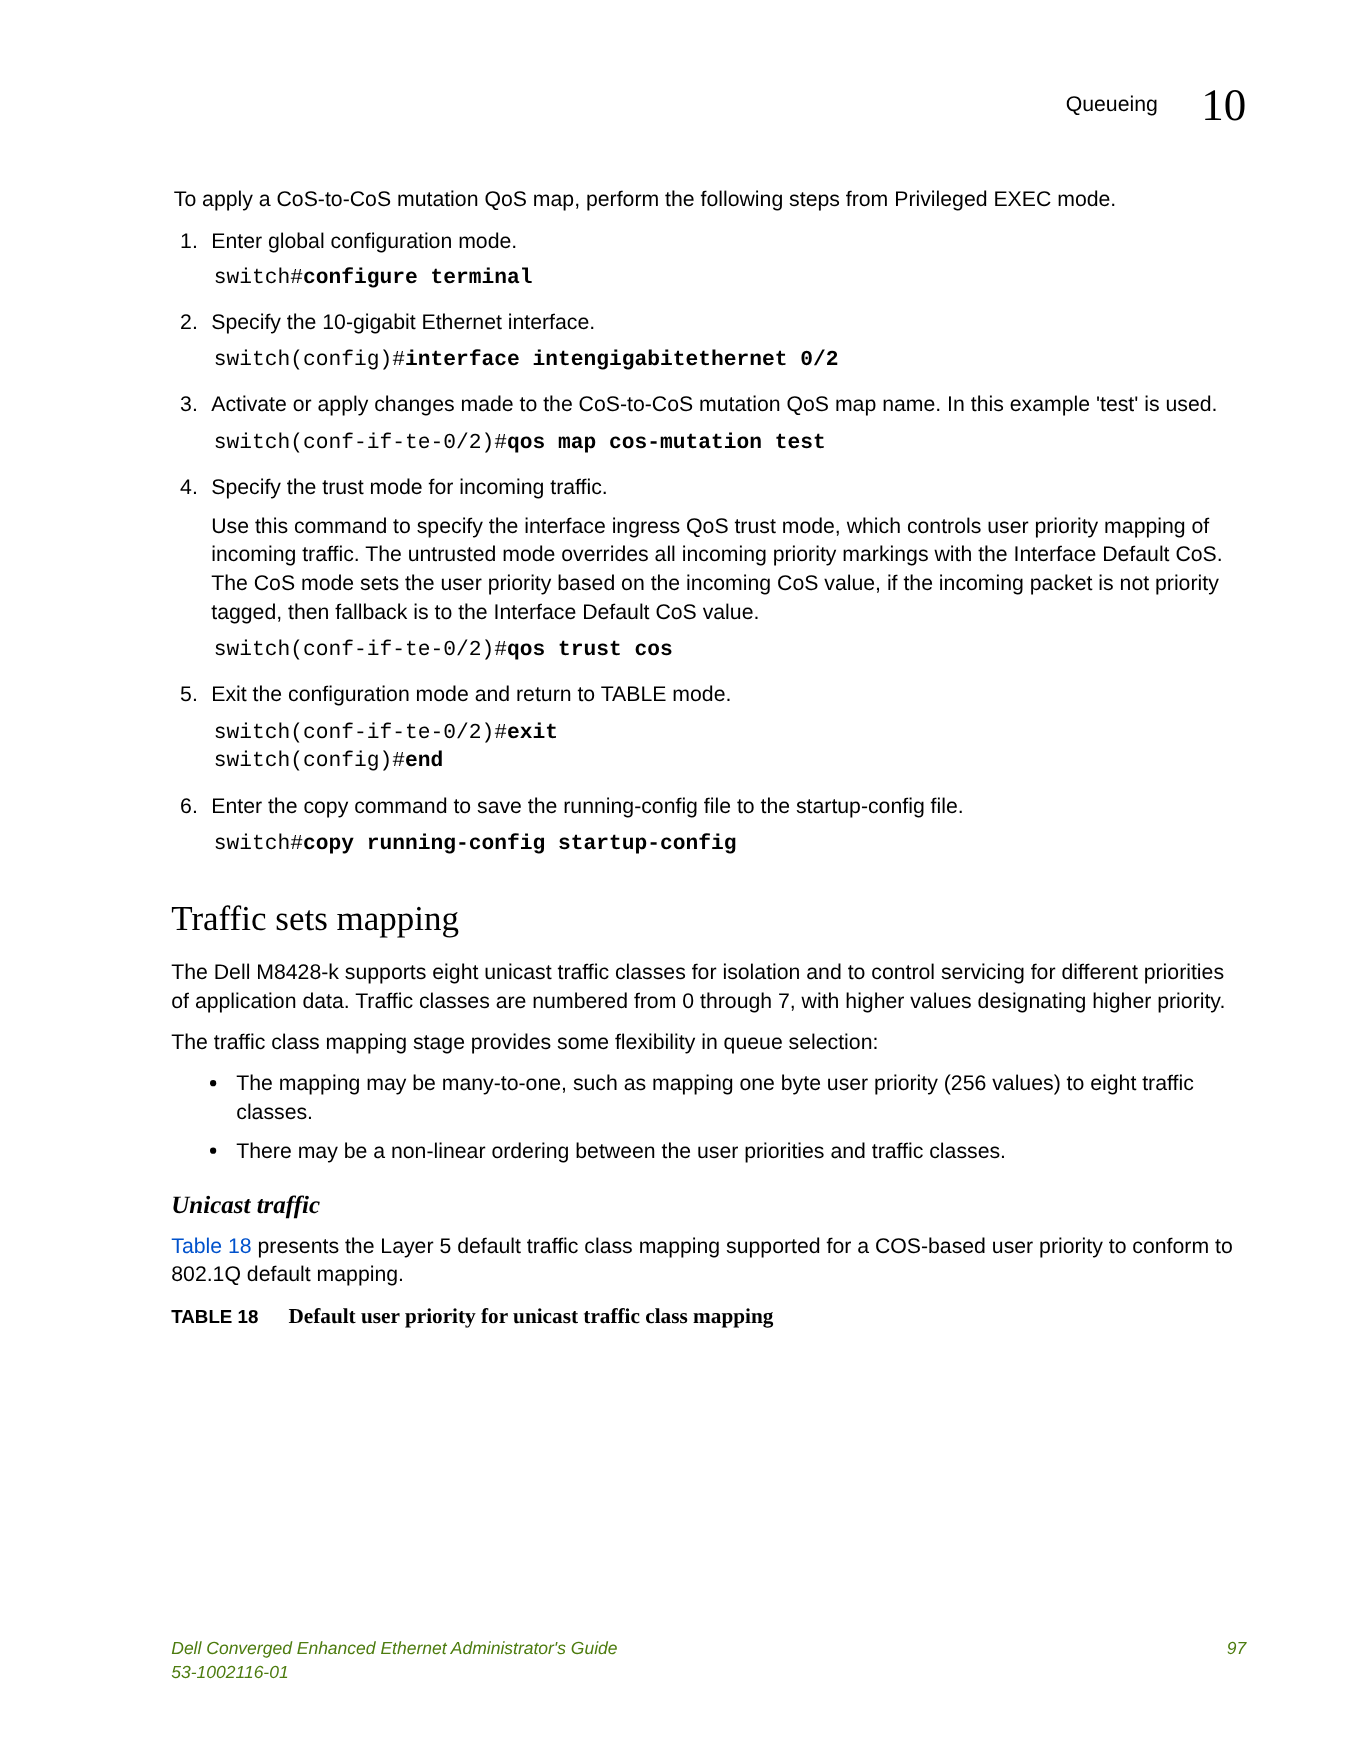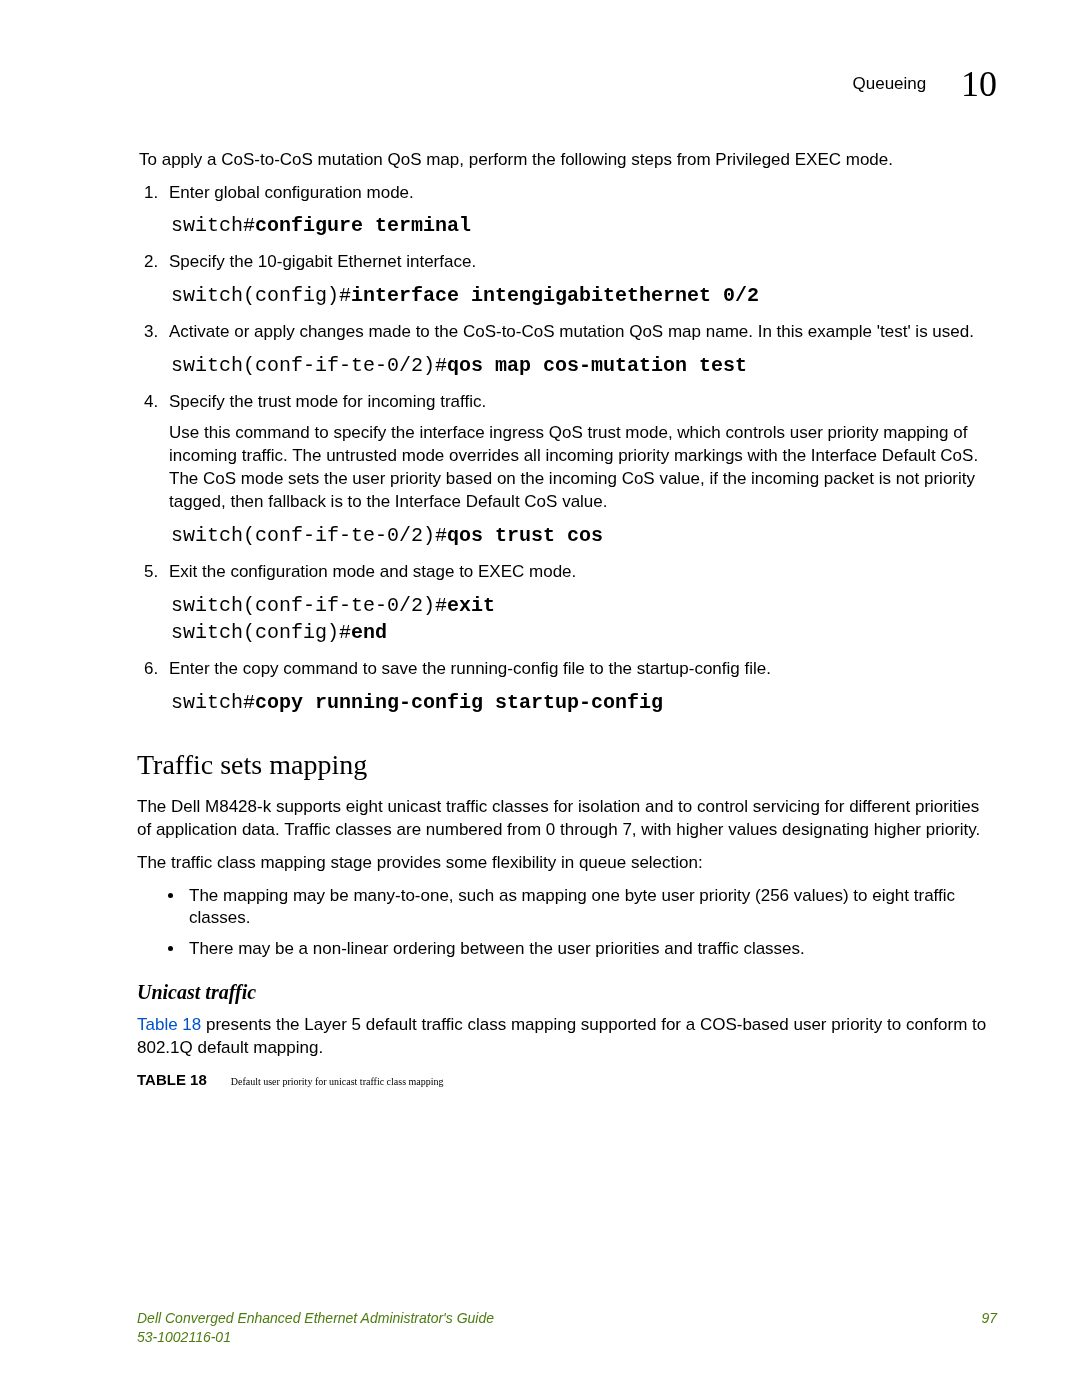--- a/index.html
+++ b/index.html
@@ -50,21 +50,21 @@
     margin: 0 0 20px 0;
     padding-left: 26px;
   }
   ol.steps > li {
     margin-bottom: 12px;
     padding-left: 6px;
   }
   .steptext { margin-bottom: 8px; }
   .code {
     font-family: "Courier New", Courier, monospace;
-    font-size: 20px;
+    font-size: 17px;
     white-space: pre;
     margin-left: 2px;
   }
   .code b { font-weight: bold; }
   h2.section {
     font-family: "Times New Roman", Times, serif;
     font-weight: normal;
     font-size: 28px;
     margin: 30px 0 12px 0;
   }
@@ -77,21 +77,21 @@
     margin-bottom: 8px;
     padding-left: 4px;
   }
   .tlink { color: #0052cc; }
   .tabletitle {
     font-family: Arial, sans-serif;
     font-size: 15px;
     margin: 8px 0 4px 0;
   }
   .tabletitle .tnum { font-weight: bold; margin-right: 24px; }
-  .tabletitle .tcap { font-weight: normal; font-family: "Times New Roman", serif; font-size: 10px; }
+  .tabletitle .tcap { font-weight: bold; font-family: "Times New Roman", serif; font-size: 17px; }
   table.priotable {
     border-collapse: collapse;
     width: 420px;
     font-size: 15px;
   }
   table.priotable thead th {
     text-align: left;
     font-family: "Times New Roman", serif;
     font-weight: bold;
     border-top: 2px solid #a00000;
@@ -144,21 +144,21 @@
     <li>
       <div class="steptext">Activate or apply changes made to the CoS-to-CoS mutation QoS map name. In this example 'test' is used.</div>
       <div class="code"><span>switch(conf-if-te-0/2)#</span><b>qos map cos-mutation test</b></div>
     </li>
     <li>
       <div class="steptext">Specify the trust mode for incoming traffic.</div>
       <div class="steptext">Use this command to specify the interface ingress QoS trust mode, which controls user priority mapping of incoming traffic. The untrusted mode overrides all incoming priority markings with the Interface Default CoS. The CoS mode sets the user priority based on the incoming CoS value, if the incoming packet is not priority tagged, then fallback is to the Interface Default CoS value.</div>
       <div class="code"><span>switch(conf-if-te-0/2)#</span><b>qos trust cos</b></div>
     </li>
     <li>
-      <div class="steptext">Exit the configuration mode and stage to EXEC mode.</div>
+      <div class="steptext">Exit the configuration mode and return to TABLE mode.</div>
       <div class="code"><span>switch(conf-if-te-0/2)#</span><b>exit</b>
 <span>switch(config)#</span><b>end</b></div>
     </li>
     <li>
       <div class="steptext">Enter the copy command to save the running-config file to the startup-config file.</div>
       <div class="code"><span>switch#</span><b>copy running-config startup-config</b></div>
     </li>
   </ol>
 
   <h2 class="section">Traffic sets mapping</h2>

